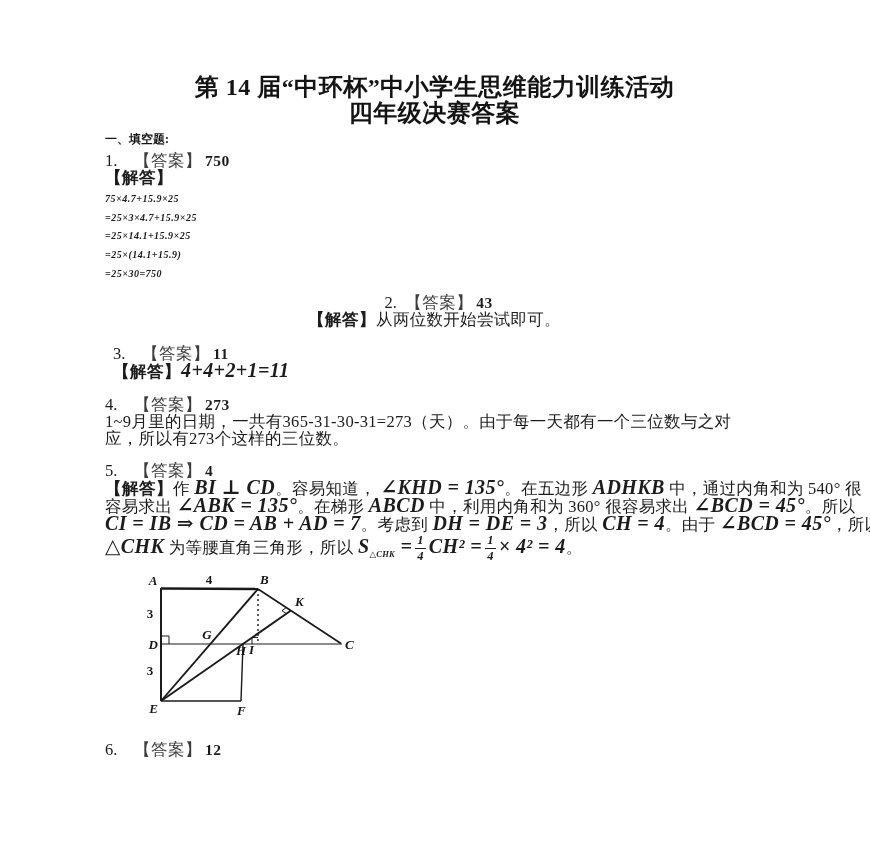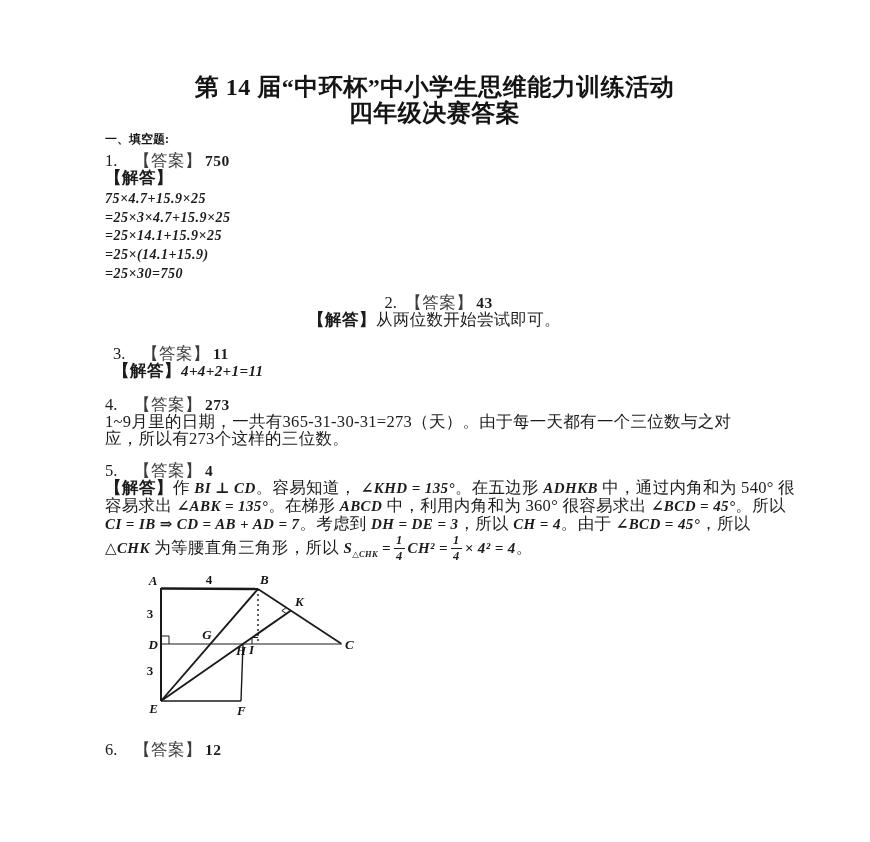--- a/index.html
+++ b/index.html
@@ -21,25 +21,25 @@
   }
   .item{margin:0;}
   .ans-line{font-size:16.5px;line-height:17px;white-space:nowrap;}
   .num{display:inline-block;width:29px;}
   .ans-label{color:#3d3d3d;letter-spacing:0.5px;}
   .ans-value{font-weight:600;font-size:15.5px;letter-spacing:0.5px;padding-left:3px;}
   .sol-label{font-weight:bold;letter-spacing:0.5px;}
   .sol-line{font-size:16.5px;line-height:17.2px;white-space:nowrap;letter-spacing:0.3px;}
   .equations{margin-top:4px;}
   .eq{
-    font-size:14px;line-height:18.6px;font-style:italic;font-weight:600;
+    font-size:10px;line-height:18.6px;font-style:italic;font-weight:600;
     letter-spacing:0.5px;white-space:nowrap;font-family:Liberation Serif, serif;
   }
   .seg-cn{letter-spacing:0.3px;}
-  .seg-math{font-style:italic;font-weight:600;font-size:15px;letter-spacing:0.4px;}
+  .seg-math{font-style:italic;font-weight:600;font-size:20px;letter-spacing:0.4px;}
   .seg-sub{font-style:italic;font-weight:600;font-size:8.5px;vertical-align:-4px;}
   .seg-frac{
     display:inline-block;text-align:center;vertical-align:-8px;line-height:1;
     font-style:italic;font-weight:600;font-size:12.5px;margin:0 3px;
   }
   .seg-frac .fnum{display:block;border-bottom:1.4px solid #1c1c1c;padding:0 2px 1.5px;}
   .seg-frac .fden{display:block;padding-top:1.5px;}
   #item1{margin-top:4px;}
   #item2{margin-top:11px;text-align:center;}
   #item3{margin-top:17px;margin-left:8px;}

